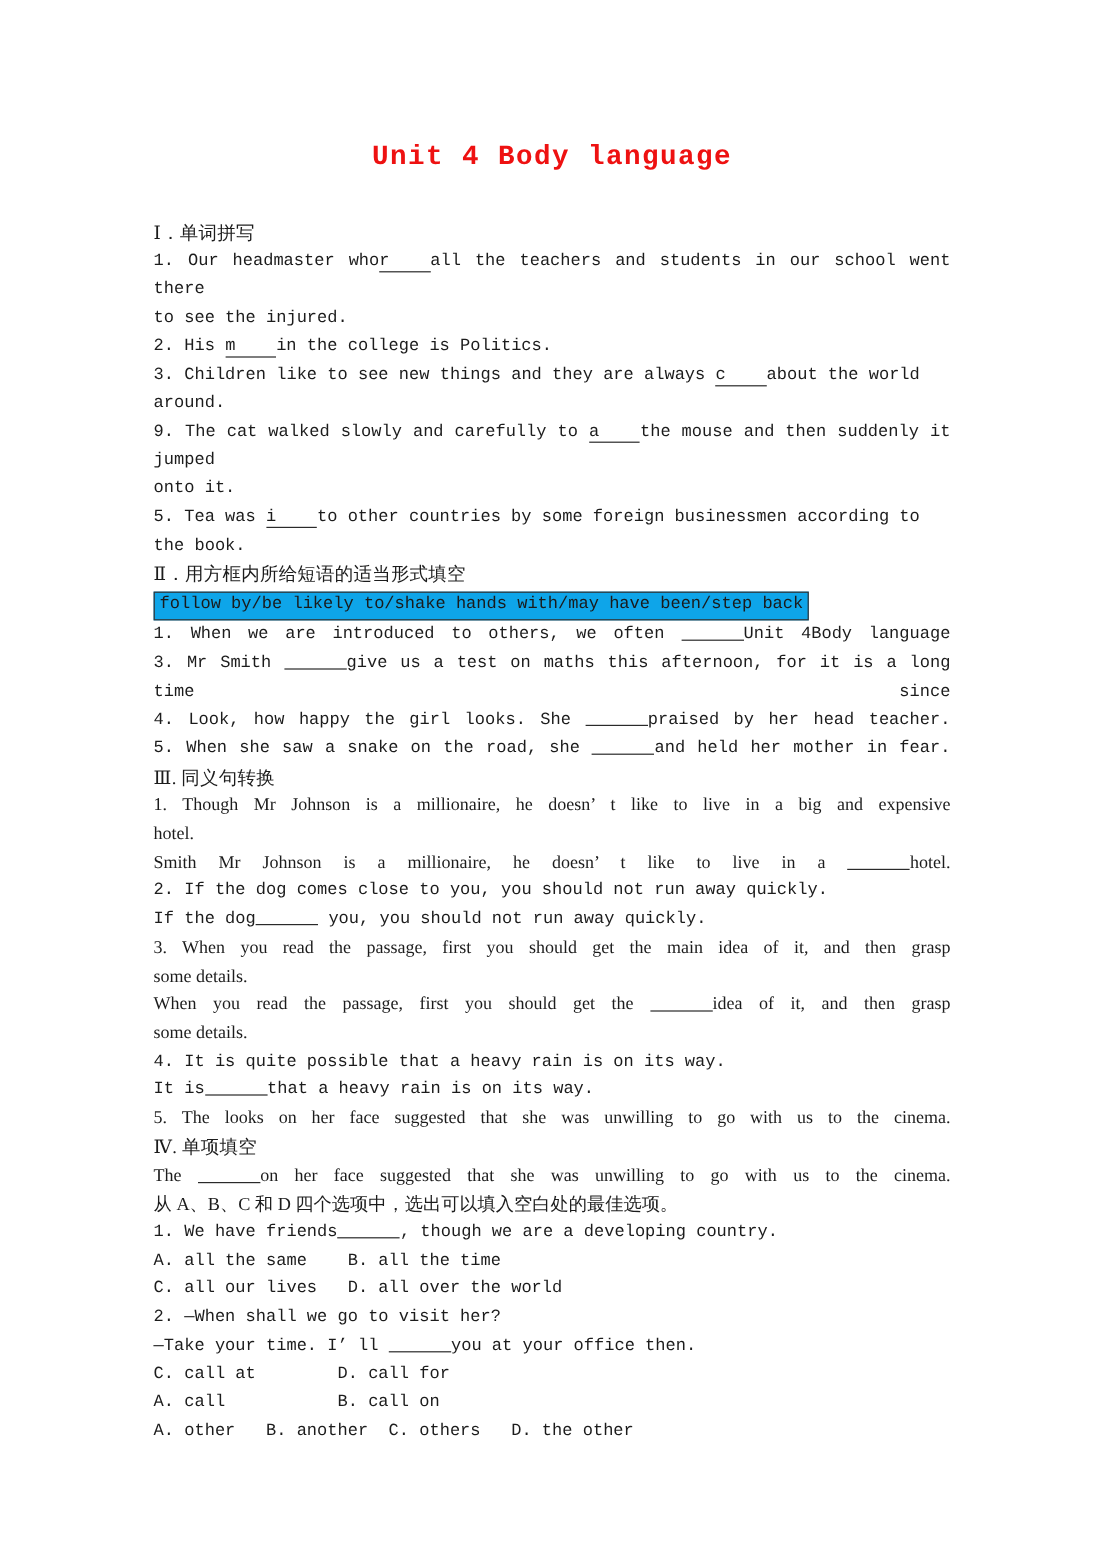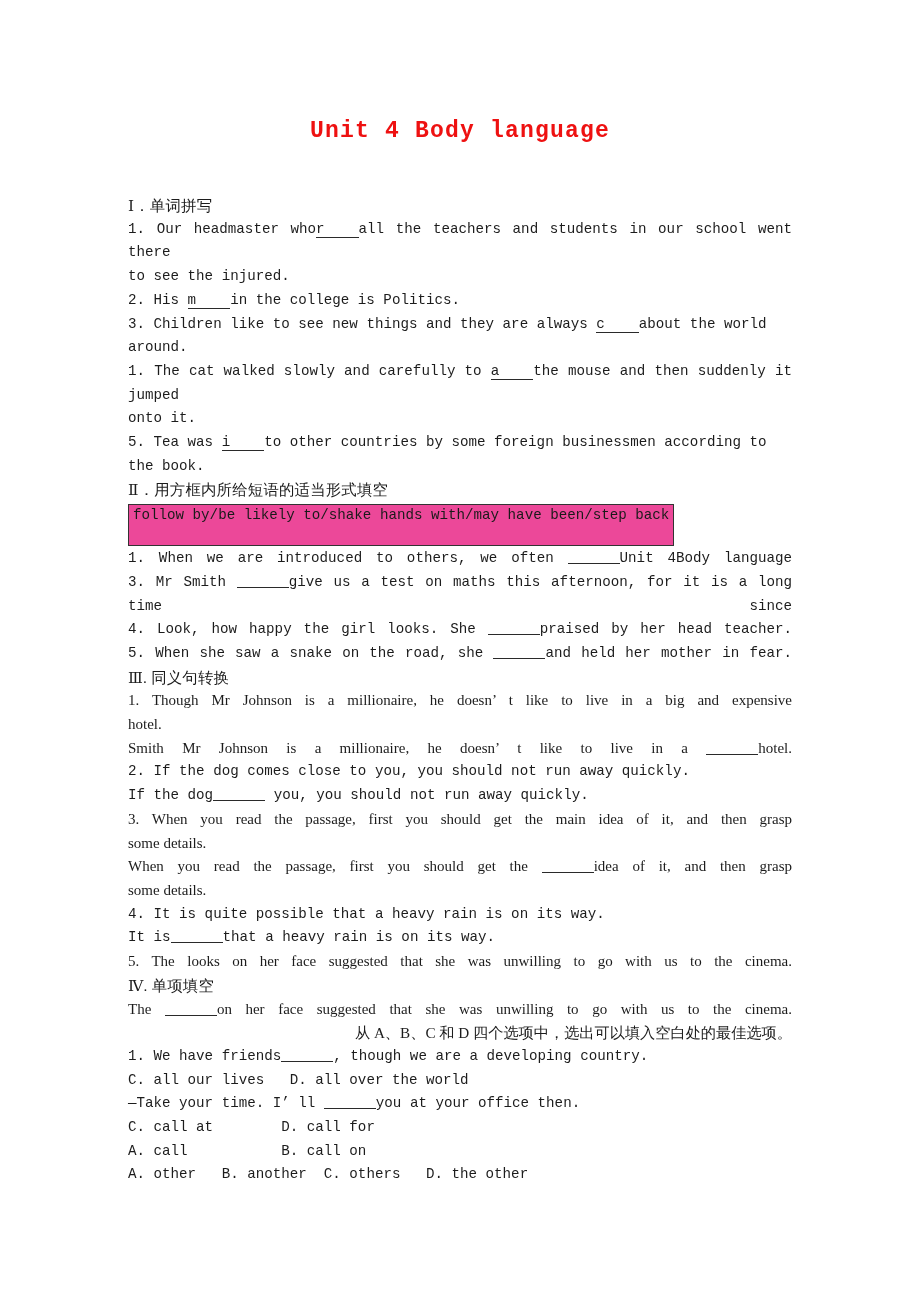--- a/index.html
+++ b/index.html
@@ -31,21 +31,21 @@
     text-align: center;
     color: #ee1111;
     font-size: 23px;
     font-weight: bold;
     letter-spacing: 1.2px;
     font-family: "Liberation Mono", "DejaVu Sans Mono", monospace;
   }
   .body-block {
     position: absolute;
     left: 128px;
-    top: 194px;
+    top: 183px;
     width: 664px;
   }
   .line {
     font-size: 14.2px;
     line-height: 23.7px;
     white-space: pre-wrap;
     letter-spacing: 0px;
     color: #1c1c1c;
   }
   .line.just {
@@ -54,47 +54,46 @@
     white-space: pre-wrap;
   }
   .line.head {
     font-family: "Liberation Serif", "DejaVu Serif", serif;
     font-size: 15.4px;
     letter-spacing: 0.2px;
   }
   .line.cn {
     font-family: "Liberation Serif", "DejaVu Serif", serif;
     font-size: 15.2px;
-    text-align: right;
   }
   .line.serif-mix {
     font-family: "Liberation Serif", "DejaVu Serif", serif;
     font-size: 15.0px;
   }
   .blank {
     display: inline-block;
     border-bottom: 1px solid #2a2a2a;
     height: 14px;
     vertical-align: -2px;
   }
   .b-lg { width: 52px; }
   .cue {
     border-bottom: 1px solid #2a2a2a;
     padding-right: 34px;
   }
   .phrase-box {
     display: inline-block;
     border: 1px solid #333333;
-    padding: 1px 4px 20px 4px;
+    padding: 1px 4px 2px 4px;
     margin: 2px 0 1px 0;
     font-size: 14.2px;
     line-height: 19px;
     letter-spacing: 0px;
     white-space: pre;
-    background: #ec4899;
+    background: #0ea5e9;
   }
   .opt-row {
     white-space: pre;
   }
 </style>
 </head>
 <body>
 
 <div class="page">
 
@@ -104,21 +103,21 @@
 
     <div class="line head">Ⅰ．单词拼写</div>
 
     <div class="line just"><span>1. Our headmaster who</span><span class="cue">r</span><span>all the teachers and students in our school went there</span></div>
     <div class="line">to see the injured.</div>
 
     <div class="line"><span>2. His </span><span class="cue">m</span><span>in the college is Politics.</span></div>
 
     <div class="line"><span>3. Children like to see new things and they are always </span><span class="cue">c</span><span>about the world around.</span></div>
 
-    <div class="line just"><span>1. The cat walked slowly and carefully to </span><span class="cue">a</span><span>the mouse and then suddenly it jumped</span></div>
+    <div class="line just"><span>9. The cat walked slowly and carefully to </span><span class="cue">a</span><span>the mouse and then suddenly it jumped</span></div>
     <div class="line">onto it.</div>
 
     <div class="line"><span>5. Tea was </span><span class="cue">i</span><span>to other countries by some foreign businessmen according to the book.</span></div>
 
     <div class="line head">Ⅱ．用方框内所给短语的适当形式填空</div>
     <div><span class="phrase-box">follow by/be likely to/shake hands with/may have been/step back</span></div>
 
     <div class="line just"><span>1. When we are introduced to others, we often </span><span class="blank b-lg"></span><span>Unit 4Body language</span></div>
 
 
@@ -145,22 +144,24 @@
     <div class="line">4. It is quite possible that a heavy rain is on its way.</div>
     <div class="line"><span>It is</span><span class="blank b-lg"></span><span>that a heavy rain is on its way.</span></div>
 
     <div class="line just serif-mix">5. The looks on her face suggested that she was unwilling to go with us to the cinema.</div>
     <div class="line head">Ⅳ. 单项填空</div>
 
     <div class="line just serif-mix"><span>The </span><span class="blank b-lg"></span><span>on her face suggested that she was unwilling to go with us to the cinema.</span></div>
     <div class="line cn">从 A、B、C 和 D 四个选项中，选出可以填入空白处的最佳选项。</div>
 
     <div class="line"><span>1. We have friends</span><span class="blank b-lg"></span><span>, though we are a developing country.</span></div>
+    <div class="line opt-row">A. all the same    B. all the time</div>
     <div class="line opt-row">C. all our lives   D. all over the world</div>
 
+    <div class="line">2. —When shall we go to visit her?</div>
     <div class="line"><span>—Take your time. I’ ll </span><span class="blank b-lg"></span><span>you at your office then.</span></div>
     <div class="line opt-row">C. call at        D. call for</div>
     <div class="line opt-row">A. call           B. call on</div>
 
     <div class="line opt-row">A. other   B. another  C. others   D. the other</div>
 
   </div>
 </div>
 
 </body></html>

